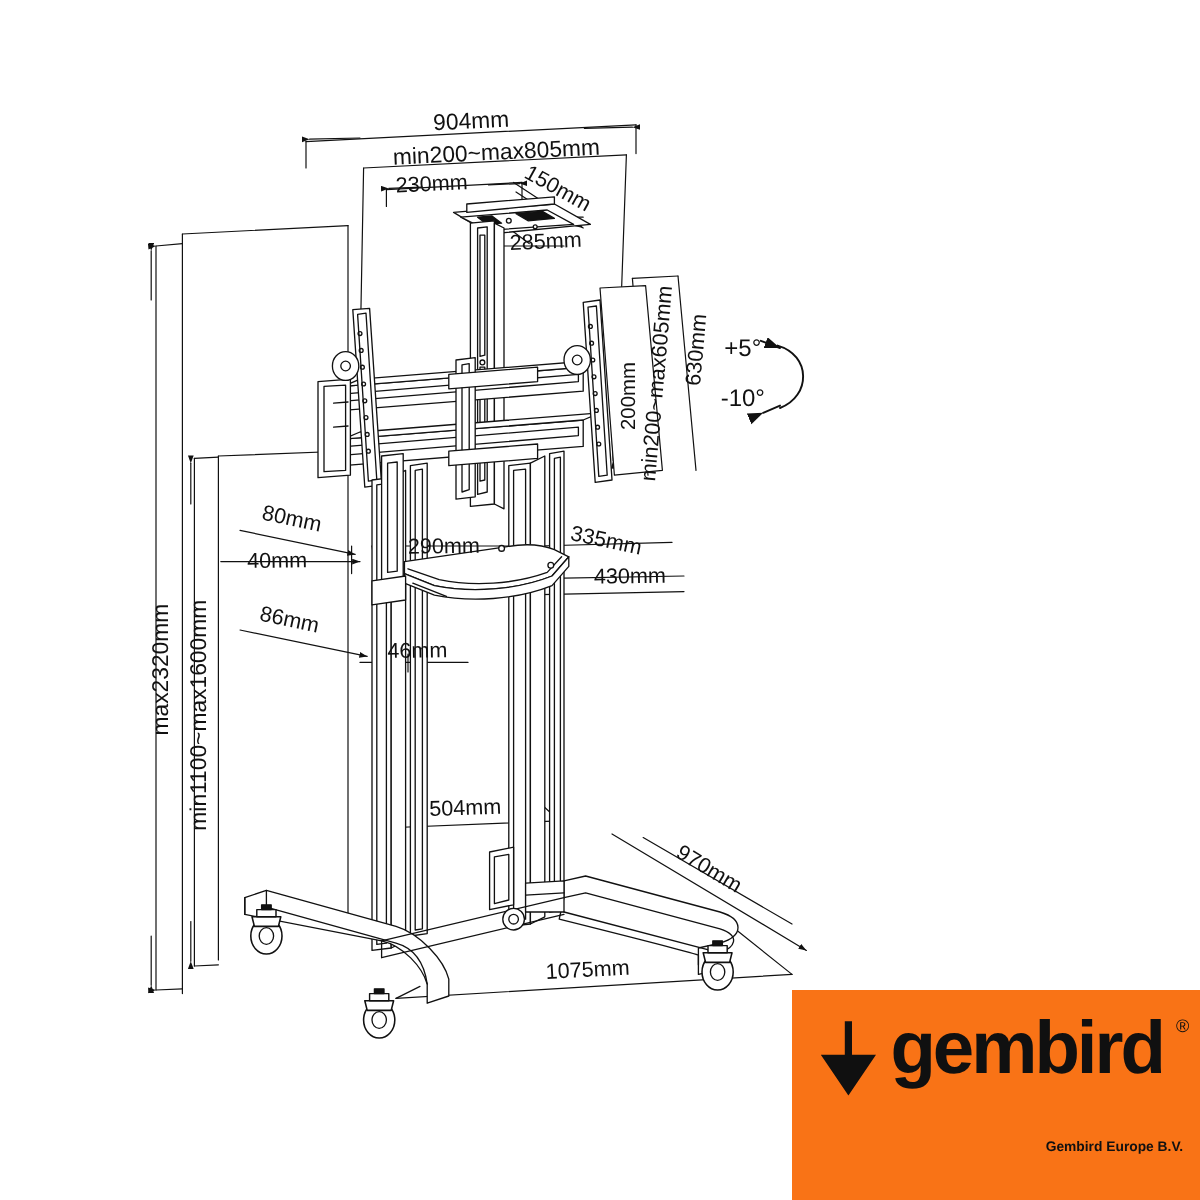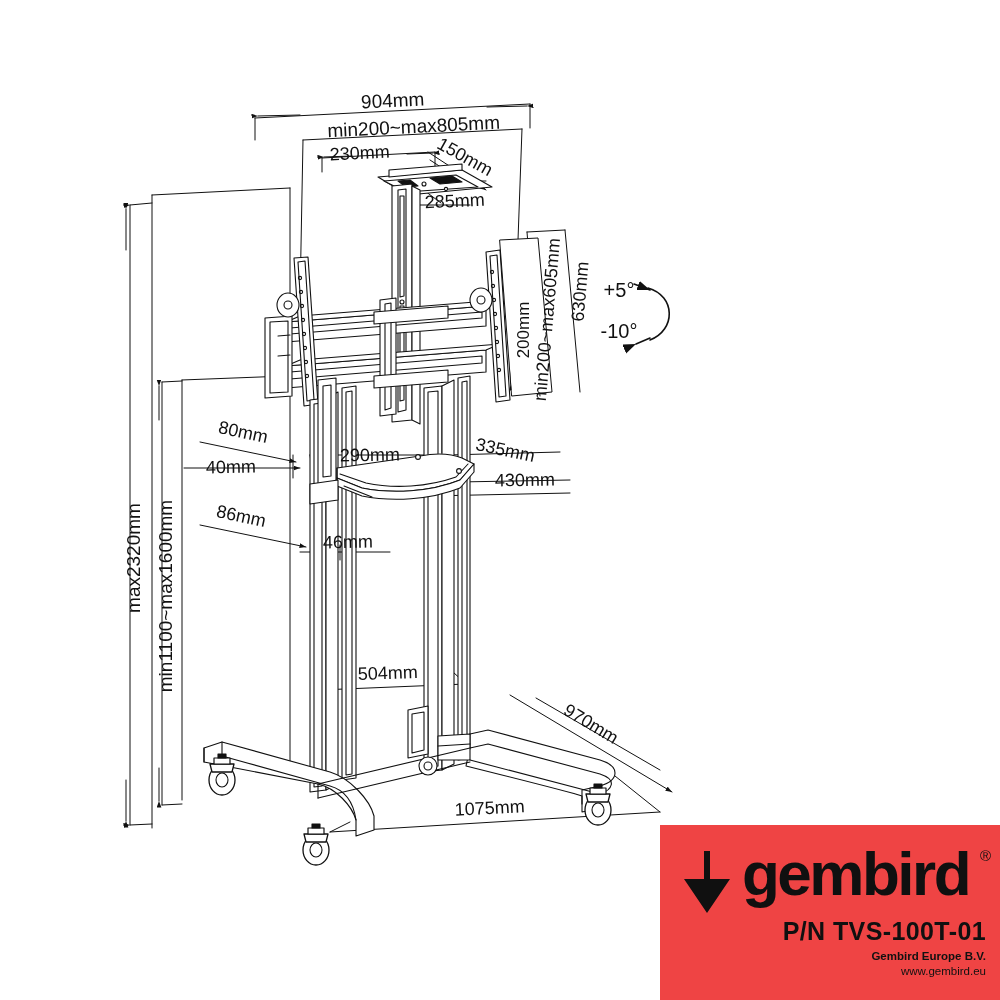--- a/index.html
+++ b/index.html
@@ -4,21 +4,21 @@
 <title>TVS-100T-01 Technical Drawing</title>
 <style>
   html,body{margin:0;padding:0;background:#ffffff;}
   body{width:1000px;height:1000px;overflow:hidden;
        font-family:"Liberation Sans", sans-serif;color:#111;}
   #stage{position:relative;width:1000px;height:1000px;background:#fff;}
   #drawing{position:absolute;left:0;top:0;width:1000px;height:1000px;}
 
   
   .logo-panel{position:absolute;left:660px;top:825px;width:340px;height:175px;
-              background:#ef4444;}
+              background:#f97316;}
   .logo-row{position:absolute;left:14px;top:14px;width:312px;height:80px;}
   .logo-arrow{position:absolute;left:6px;top:10px;width:58px;height:66px;}
   .logo-word{position:absolute;left:68px;top:-4px;font-size:62px;line-height:78px;
              font-weight:700;letter-spacing:-2.5px;color:#101010;}
   .logo-reg{position:absolute;left:306px;top:8px;font-size:15px;color:#101010;}
   .logo-pn{position:absolute;left:0;top:92px;width:326px;text-align:right;
            font-size:25px;font-weight:700;letter-spacing:.4px;color:#101010;}
   .logo-addr{position:absolute;left:0;top:124px;width:326px;text-align:right;
              font-size:11.5px;line-height:14.5px;color:#111;}
   .logo-addr .b{font-weight:700;text-align:right;}
@@ -375,21 +375,19 @@
     <div class="logo-row">
 
       <svg class="logo-arrow" viewBox="0 0 58 66">
         <path d="M30,2 L30,30 L50,30 L27,64 L4,30 L24,30 L24,2 z" fill="#101010"></path>
       </svg>
 
       <div class="logo-word">gembird</div>
       <div class="logo-reg">®</div>
     </div>
 
-    <div class="logo-pn">P/N TVS-100T-01</div>
 
     <div class="logo-addr">
       <div class="b">Gembird Europe B.V.</div>
-      <div>www.gembird.eu</div>
     </div>
   </div>
 
 </div>
 
 </body></html>

